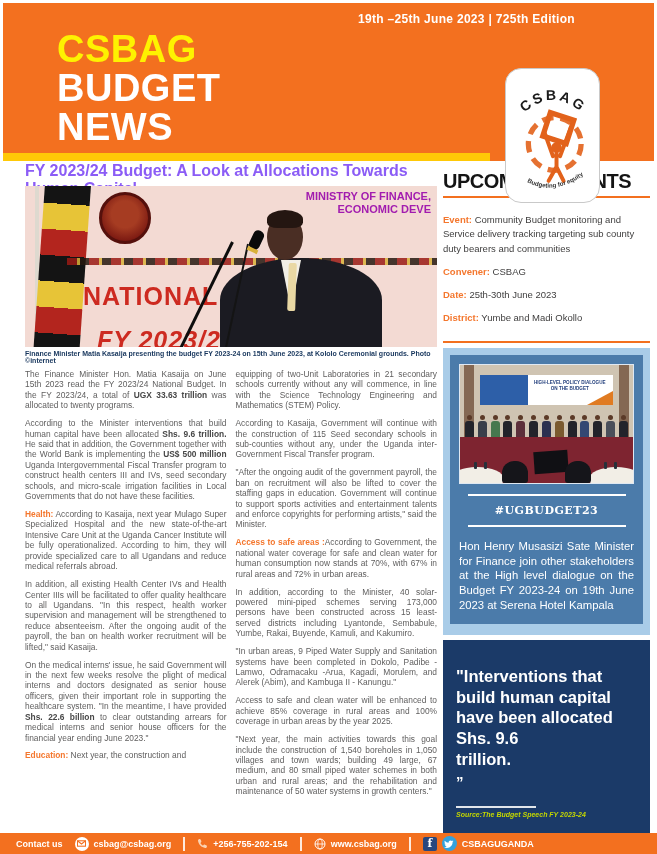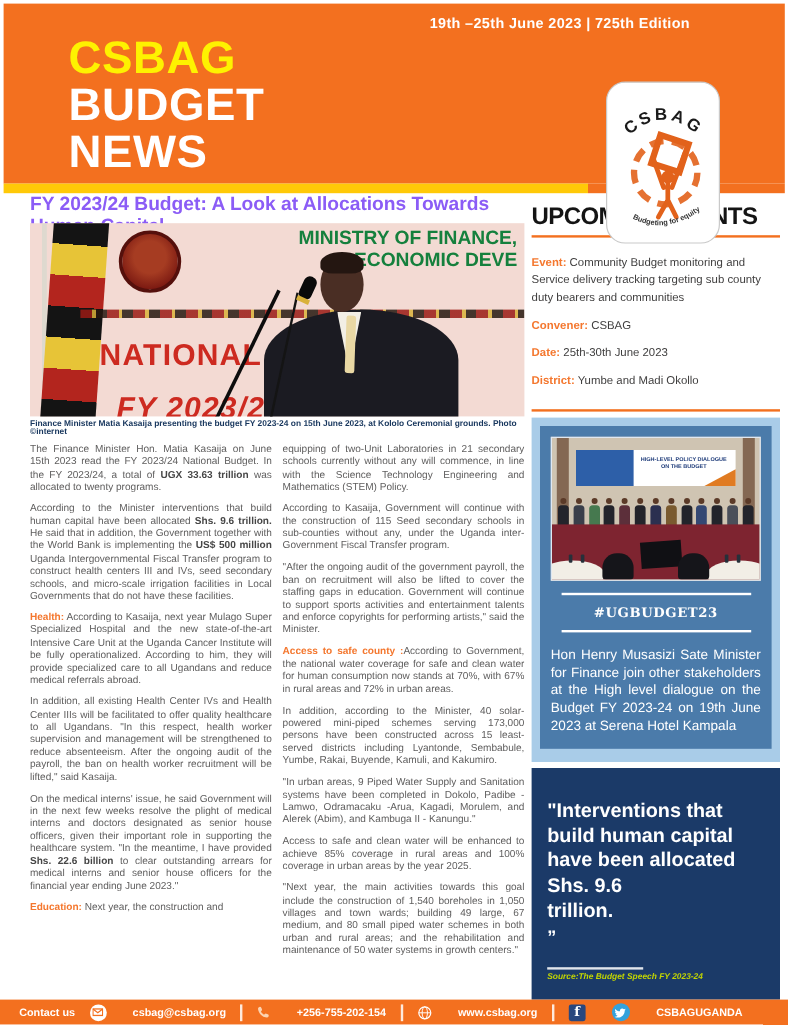--- a/index.html
+++ b/index.html
@@ -19,21 +19,21 @@
             border:1px solid #c9c9c9;border-radius:16px;z-index:6;display:flex;align-items:center;justify-content:center;}
 
   
   .headline{position:absolute;top:162px;left:25px;width:405px;font-size:16px;font-weight:800;color:#8b5cf6;}
   .mphoto{position:absolute;top:186px;left:25px;width:412px;height:161px;background:#F3DAD3;overflow:hidden;}
   .pole{position:absolute;left:10px;top:0;bottom:0;width:4px;background:#ded9cf;}
   .flag{position:absolute;left:14px;top:-8px;width:46px;height:185px;transform:rotate(4deg);
         background:repeating-linear-gradient(180deg,#141414 0 26px,#E7C437 26px 52px,#B3251E 52px 78px);}
   .emblem{position:absolute;left:74px;top:6px;width:46px;height:46px;border-radius:50%;
           background:radial-gradient(circle at 50% 42%,#a63c22 0 38%,#7c1a12 75%);border:3px solid #55100c;}
-  .ministry{position:absolute;top:4px;right:6px;text-align:right;font-size:16px;font-weight:800;color:#15803d;line-height:1.18;}
+  .ministry{position:absolute;top:4px;right:6px;text-align:right;font-size:11px;font-weight:800;color:#a21caf;line-height:1.18;}
   .bandstripe{position:absolute;top:72px;left:42px;right:0;height:7px;opacity:.85;
           background:repeating-linear-gradient(90deg,#9A1A14 0 10px,#D9B13A 10px 13px,#26180F 13px 22px);}
   .natl{position:absolute;left:58px;top:96px;font-size:25px;font-weight:800;color:#CD2A20;letter-spacing:1px;}
   .fy{position:absolute;left:72px;top:140px;font-size:25px;font-weight:800;color:#CD2A20;letter-spacing:1px;font-style:italic;}
   .head-sk{position:absolute;left:242px;top:28px;width:36px;height:46px;border-radius:50%;background:#4A2E24;}
   .hair-sk{position:absolute;left:242px;top:24px;width:36px;height:18px;border-radius:50% 50% 30% 30%;background:#241611;}
   .body-sk{position:absolute;left:195px;top:72px;width:162px;height:100px;background:#1B1B22;
            border-radius:50% 50% 0 0 / 42% 42% 0 0;}
   .shirt-sk{position:absolute;left:256px;top:74px;width:20px;height:42px;background:#F2EFE6;
            clip-path:polygon(0 0,100% 0,58% 100%,42% 100%);}
@@ -91,21 +91,21 @@
   .qsource{margin-top:3px;color:#C3D600;font-size:7px;font-weight:700;font-style:italic;}
 
   
   .footer{position:absolute;left:0;right:0;bottom:0;height:21px;background:#F3701F;display:flex;align-items:center;
           padding:0 16px;gap:12px;color:#fff;font-size:9px;font-weight:700;}
   .fdiv{width:2px;height:14px;background:#ffffffd9;}
   .cicon{width:14px;height:14px;border-radius:50%;background:#fff;display:flex;align-items:center;justify-content:center;}
   .fb{width:14px;height:14px;border-radius:2px;background:#29477E;color:#fff;display:flex;align-items:center;justify-content:center;
       font-size:11px;font-weight:700;font-family:"DejaVu Serif",serif;}
   .tw{width:15px;height:15px;border-radius:50%;background:#34A2DC;display:flex;align-items:center;justify-content:center;}
-  .grp{display:flex;align-items:center;gap:22px;}
+  .grp{display:flex;align-items:center;gap:5px;}
 </style>
 </head>
 <body>
 
 <div class="page">
 
   <div class="header"></div>
   <div class="edition">19th –25th June 2023  | 725th Edition</div>
   <div class="masthead">
     <div class="m1">CSBAG</div>
@@ -165,21 +165,21 @@
         <p class="par"><span>According to the Minister interventions that build human capital have been allocated </span><span class="seg-b">Shs. 9.6 trillion.</span><span>  He said that in addition, the Government together with the World Bank is implementing the </span><span class="seg-b">US$ 500 million</span><span> Uganda Intergovernmental Fiscal Transfer program to construct health centers III and IVs, seed secondary schools, and micro-scale irrigation facilities in Local Governments that do not have these facilities.</span></p>
         <p class="par"><span class="seg-o">Health:</span><span> According to Kasaija, next year Mulago Super Specialized Hospital and the new state-of-the-art Intensive Care Unit at the Uganda Cancer Institute will be fully operationalized. According to him, they will provide specialized care to all Ugandans and reduce medical referrals abroad.</span></p>
         <p class="par"><span>In addition, all existing Health Center IVs and Health Center IIIs will be facilitated to offer quality healthcare to all Ugandans. "In this respect, health worker supervision and management will be strengthened to reduce absenteeism. After the ongoing audit of the payroll, the ban on health worker recruitment will be lifted," said Kasaija.</span></p>
         <p class="par"><span>On the medical interns' issue, he said Government will in the next few weeks resolve the plight of medical interns and doctors designated as senior house officers, given their important role in supporting the healthcare system. "In the meantime, I have provided </span><span class="seg-b">Shs. 22.6 billion</span><span> to clear outstanding arrears for medical interns and senior house officers for the financial year ending June 2023."</span></p>
         <p class="par"><span class="seg-o">Education:</span><span> Next year, the construction and</span></p>
       </div>
     <div class="col">
         <p class="par"><span>equipping of two-Unit Laboratories in 21 secondary schools currently without any will commence, in line with the Science Technology Engineering and Mathematics (STEM) Policy.</span></p>
         <p class="par"><span>According to Kasaija, Government will continue with the construction of 115 Seed secondary schools in sub-counties without any, under the Uganda inter-Government Fiscal Transfer program.</span></p>
         <p class="par"><span>"After the ongoing audit of the government payroll, the ban on recruitment will also be lifted to cover the staffing gaps in education. Government will continue to support sports activities and entertainment talents and enforce copyrights for performing artists," said the Minister.</span></p>
-        <p class="par"><span class="seg-o">Access to safe county :</span><span>According to Government, the national water coverage for safe and clean water for human consumption now stands at 70%, with 67% in rural areas and 72% in urban areas.</span></p>
+        <p class="par"><span class="seg-o">Access to safe areas :</span><span>According to Government, the national water coverage for safe and clean water for human consumption now stands at 70%, with 67% in rural areas and 72% in urban areas.</span></p>
         <p class="par"><span>In addition, according to the Minister, 40 solar-powered mini-piped schemes serving 173,000 persons have been constructed across 15 least-served districts including Lyantonde, Sembabule, Yumbe, Rakai, Buyende, Kamuli, and Kakumiro.</span></p>
         <p class="par"><span>"In urban areas, 9 Piped Water Supply and Sanitation systems have been completed in Dokolo, Padibe - Lamwo, Odramacaku -Arua, Kagadi, Morulem, and Alerek (Abim), and Kambuga II - Kanungu."</span></p>
         <p class="par"><span>Access to safe and clean water will be enhanced to achieve 85% coverage in rural areas and 100% coverage in urban areas by the year 2025.</span></p>
         <p class="par"><span>"Next year, the main activities towards this goal include the construction of 1,540 boreholes in 1,050 villages and town wards; building 49 large, 67 medium, and 80 small piped water schemes in both urban and rural areas; and the rehabilitation and maintenance of 50 water systems in growth centers."</span></p>
       </div>
   </div>
 
   <div class="sidebar">
     <div class="sb-title">UPCOMING EVENTS</div>
     <div class="rule-o"></div>

